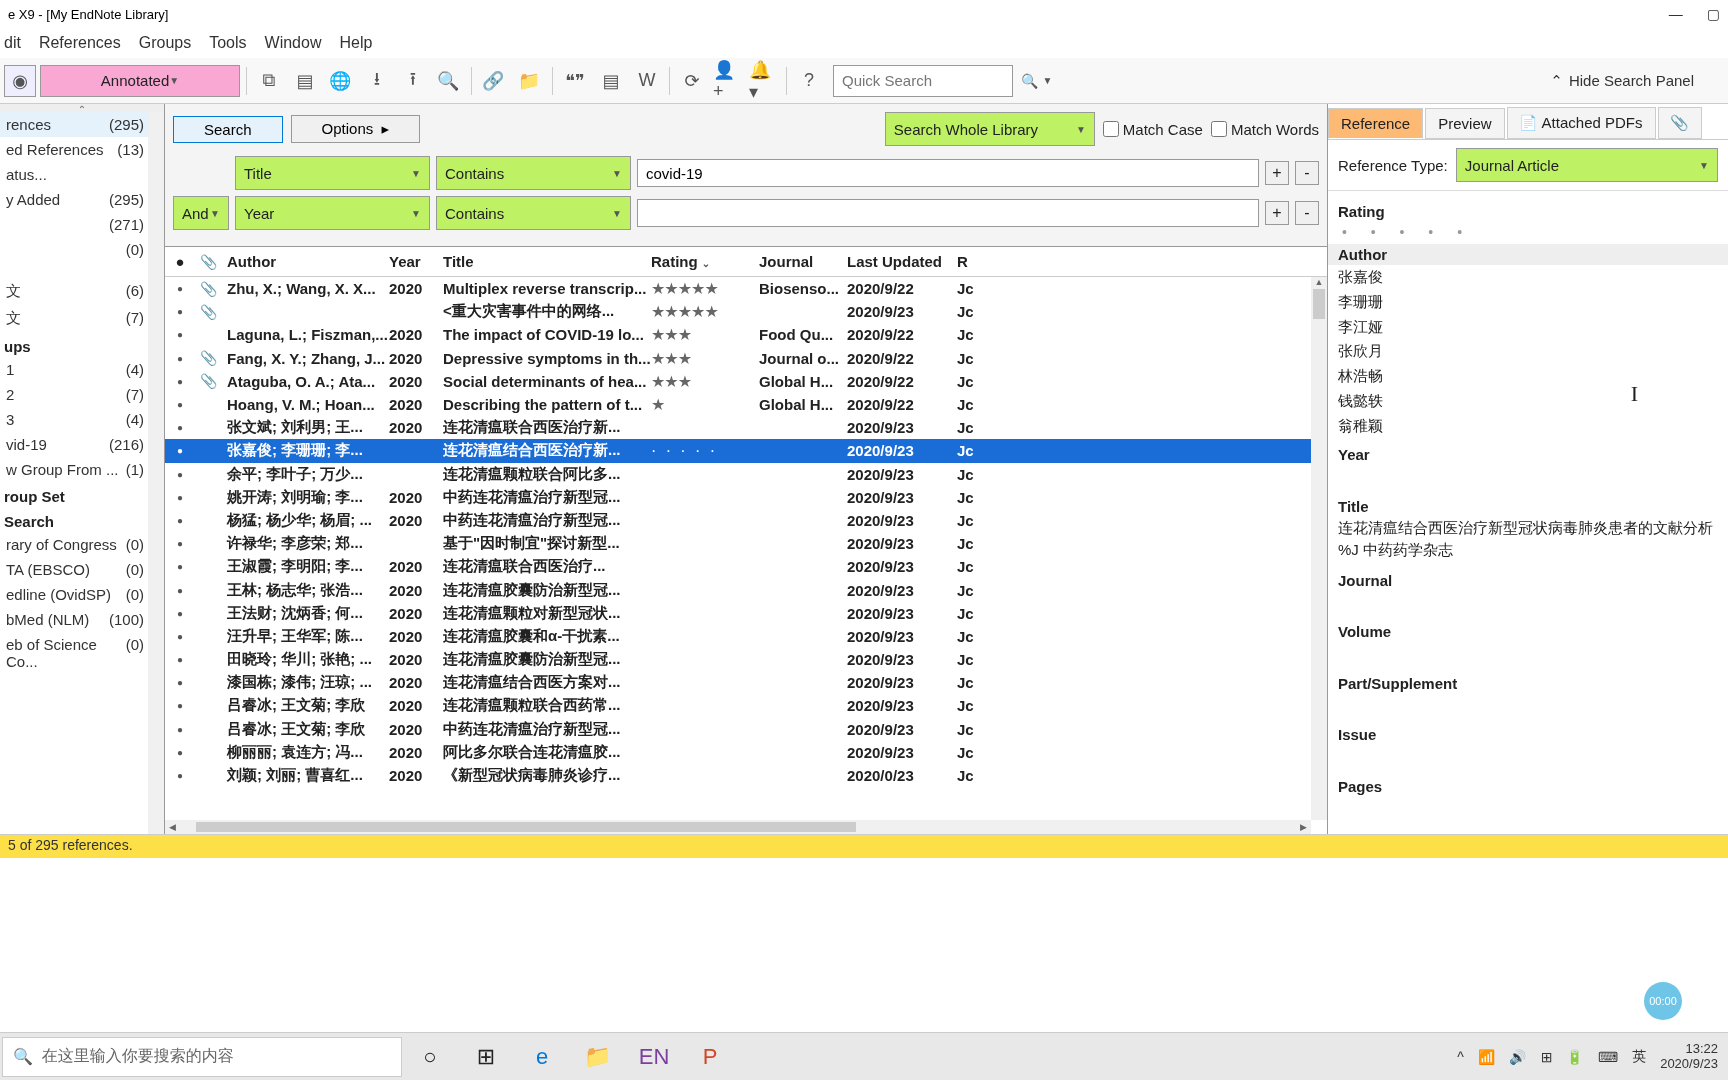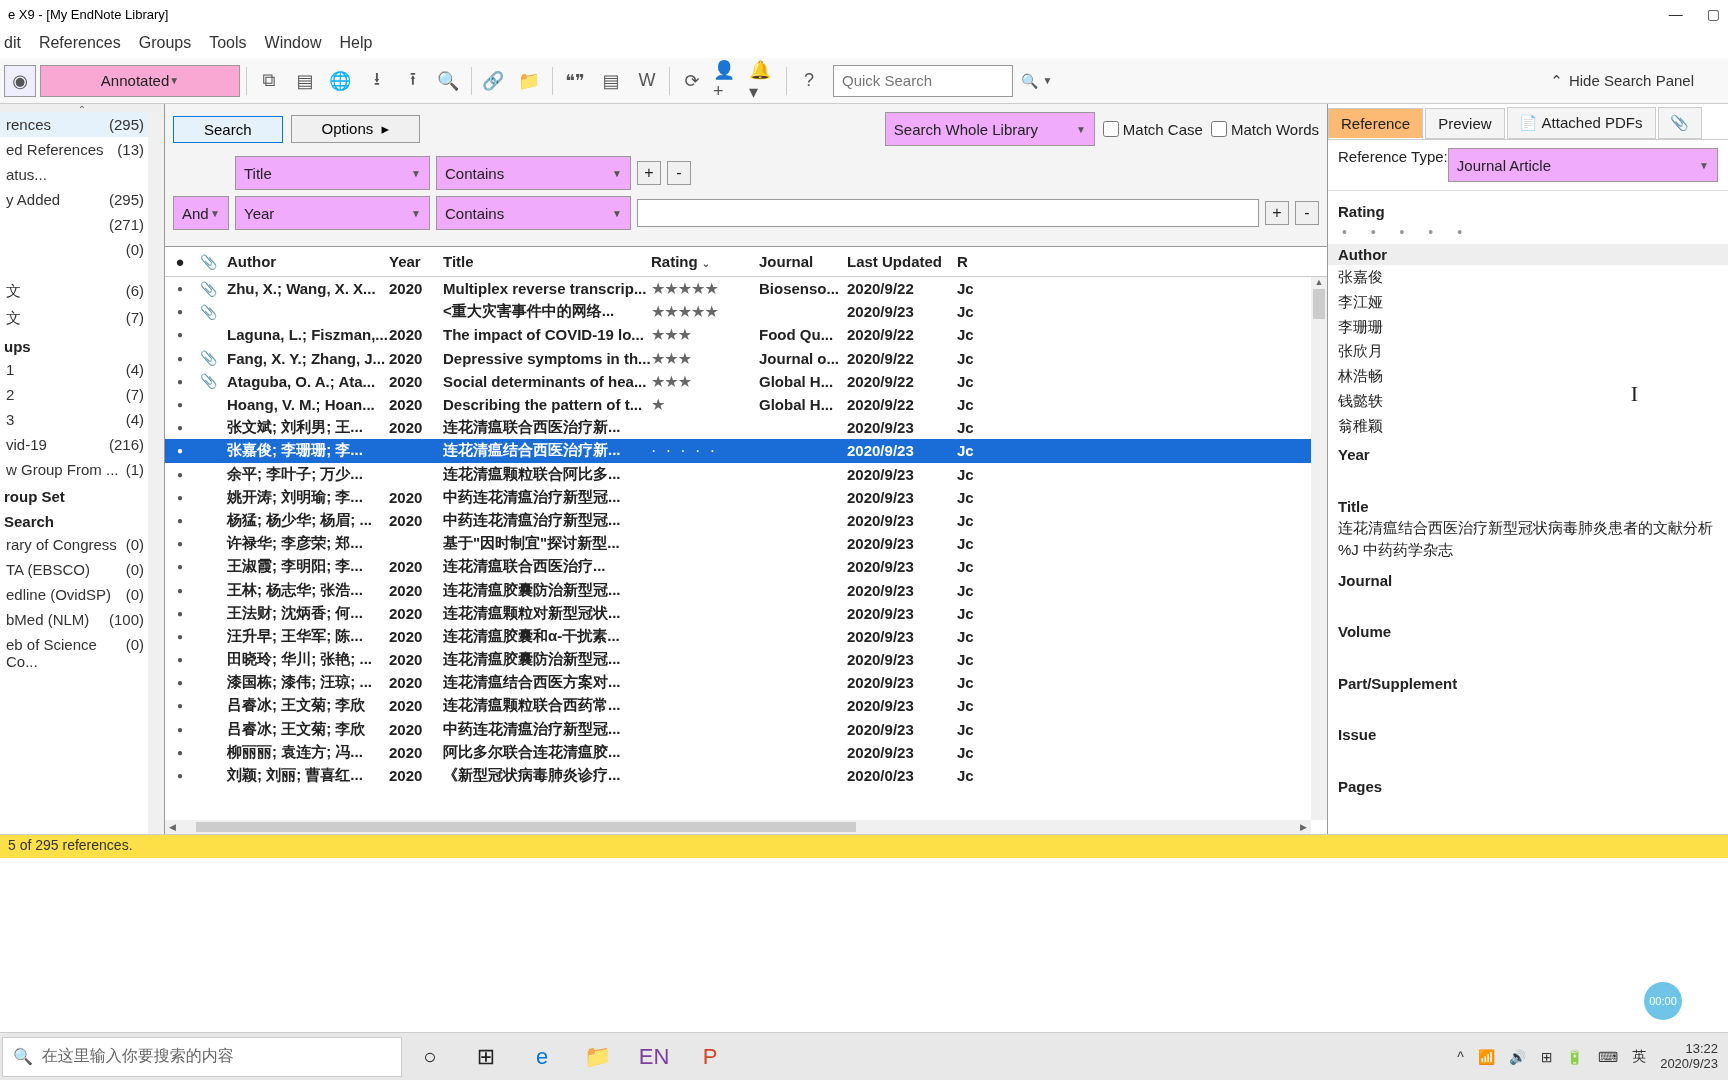--- a/index.html
+++ b/index.html
@@ -30,21 +30,21 @@
     .side-item { display: flex; justify-content: space-between; padding: 4px 20px 4px 6px; font-size: 15px; color: #333; cursor: pointer; }
     .side-item.sel { background: #e5f1fb; }
     .side-header { font-weight: bold; padding: 6px 6px 2px 4px; font-size: 15px; }
     
     
     .center { flex: 1; display: flex; flex-direction: column; background: #fff; border-right: 1px solid #999; }
     .search-panel { padding: 8px 8px 10px 8px; border-bottom: 1px solid #999; background: #f4f4f4; }
     .sp-row1 { display: flex; align-items: center; gap: 8px; margin-bottom: 10px; }
     .btn { padding: 4px 30px; background: #f0f0f0; border: 1px solid #999; font-size: 15px; cursor: pointer; }
     .btn.search-btn { background: #e5f1fb; border-color: #0078d7; }
-    .combo { height: 28px; border: 1px solid #999; background: #f0abfc; padding: 16px 8px; font-size: 15px; display: flex; align-items: center; justify-content: space-between; }
+    .combo { height: 28px; border: 1px solid #999; background: #bef264; padding: 16px 8px; font-size: 15px; display: flex; align-items: center; justify-content: space-between; }
     .sp-row { display: flex; align-items: center; gap: 6px; margin-bottom: 6px; }
     .combo.bool { width: 56px; }
     .combo.field { width: 195px; }
     .combo.op { width: 195px; }
     .txt-input { flex: 1; height: 28px; border: 1px solid #999; padding: 0 8px; font-size: 15px; }
     .pm-btn { width: 24px; height: 24px; border: 1px solid #999; background: #f0f0f0; text-align: center; line-height: 22px; font-size: 16px; cursor: pointer; }
     .combo.scope { width: 210px; }
     .chk { display: flex; align-items: center; gap: 4px; font-size: 15px; }
     .chk input { width: 16px; height: 16px; }
     
@@ -70,21 +70,21 @@
     .vscroll { position: absolute; right: 0; top: 30px; bottom: 14px; width: 16px; background: #f0f0f0; }
     .vscroll-thumb { background: #ccc; width: 12px; margin: 0 2px; height: 30px; margin-top: 2px; }
     .hscroll { position: absolute; left: 0; right: 16px; bottom: 0; height: 14px; background: #f0f0f0; display: flex; align-items: center; }
     .hscroll-thumb { background: #ccc; height: 10px; width: 660px; margin-left: 16px; }
     
     
     .right { width: 400px; display: flex; flex-direction: column; }
     .tabs { display: flex; height: 36px; border-bottom: 1px solid #ccc; align-items: flex-end; }
     .tab { padding: 6px 12px; border: 1px solid #ccc; background: #f4f4f4; font-size: 15px; cursor: pointer; margin-right: 2px; }
     .tab.active { background: #fdba74; border-bottom-color: #fff; }
-    .ref-type { display: flex; align-items: flex-start; padding: 8px 10px; gap: 0; font-size: 15px; border-bottom: 1px solid #ddd; }
+    .ref-type { display: flex; align-items: center; padding: 8px 10px; gap: 8px; font-size: 15px; border-bottom: 1px solid #ddd; }
     .ref-type .combo { flex: 1; height: 24px; border: 1px solid #999; }
     .ref-body { flex: 1; overflow: hidden; padding: 4px 10px; position: relative; }
     .ref-label { font-weight: bold; font-size: 15px; margin-top: 8px; }
     .ref-stars { color: #999; font-size: 14px; letter-spacing: 10px; padding: 4px 4px; }
     .ref-val { font-size: 15px; padding: 2px 0; line-height: 1.5; }
     .author-list div { font-size: 15px; line-height: 1.65; }
     .cursor-beam { position: absolute; right: 90px; top: 190px; font-size: 22px; font-family: serif; }
     
     .statusbar { height: 24px; padding: 2px 8px; font-size: 14px; color: #333; border-top: 1px solid #ccc; background: #fde047; }
     
@@ -236,20 +236,21 @@
       <div class="sp-row">
         <div class="combo bool" style="visibility:hidden"></div>
         <div class="combo field">
             <span>Title</span>
             <span class="chev">▼</span>
           </div>
         <div class="combo op">
             <span>Contains</span>
             <span class="chev">▼</span>
           </div>
+        <input class="txt-input" value="covid-19" style="">
         <div class="pm-btn">+</div>
         <div class="pm-btn">-</div>
       </div>
       <div class="sp-row">
         <div class="combo bool">
             <span>And</span>
             <span class="chev">▼</span>
           </div>
         <div class="combo field">
             <span>Year</span>
@@ -546,22 +547,22 @@
         <span>Journal Article</span>
           <span class="chev">▼</span>
       </div>
     </div>
     <div class="ref-body">
       <div class="ref-label">Rating</div>
       <div class="ref-stars">• • • • •</div>
       <div class="ref-label" style="background:#eee;margin:0 -10px;padding:2px 10px">Author</div>
       <div class="author-list" id="author-list">
           <div>张嘉俊</div>
+          <div>李珊珊</div>
           <div>李江娅</div>
-          <div>李珊珊</div>
           <div>张欣月</div>
           <div>林浩畅</div>
           <div>钱懿轶</div>
           <div>翁稚颖</div>
         </div>
       <div class="ref-label">Year</div>
       <div class="ref-val">&nbsp;</div>
       <div class="ref-label">Title</div>
       <div class="ref-val">连花清瘟结合西医治疗新型冠状病毒肺炎患者的文献分析 %J 中药药学杂志</div>
       <div class="ref-label">Journal</div>

